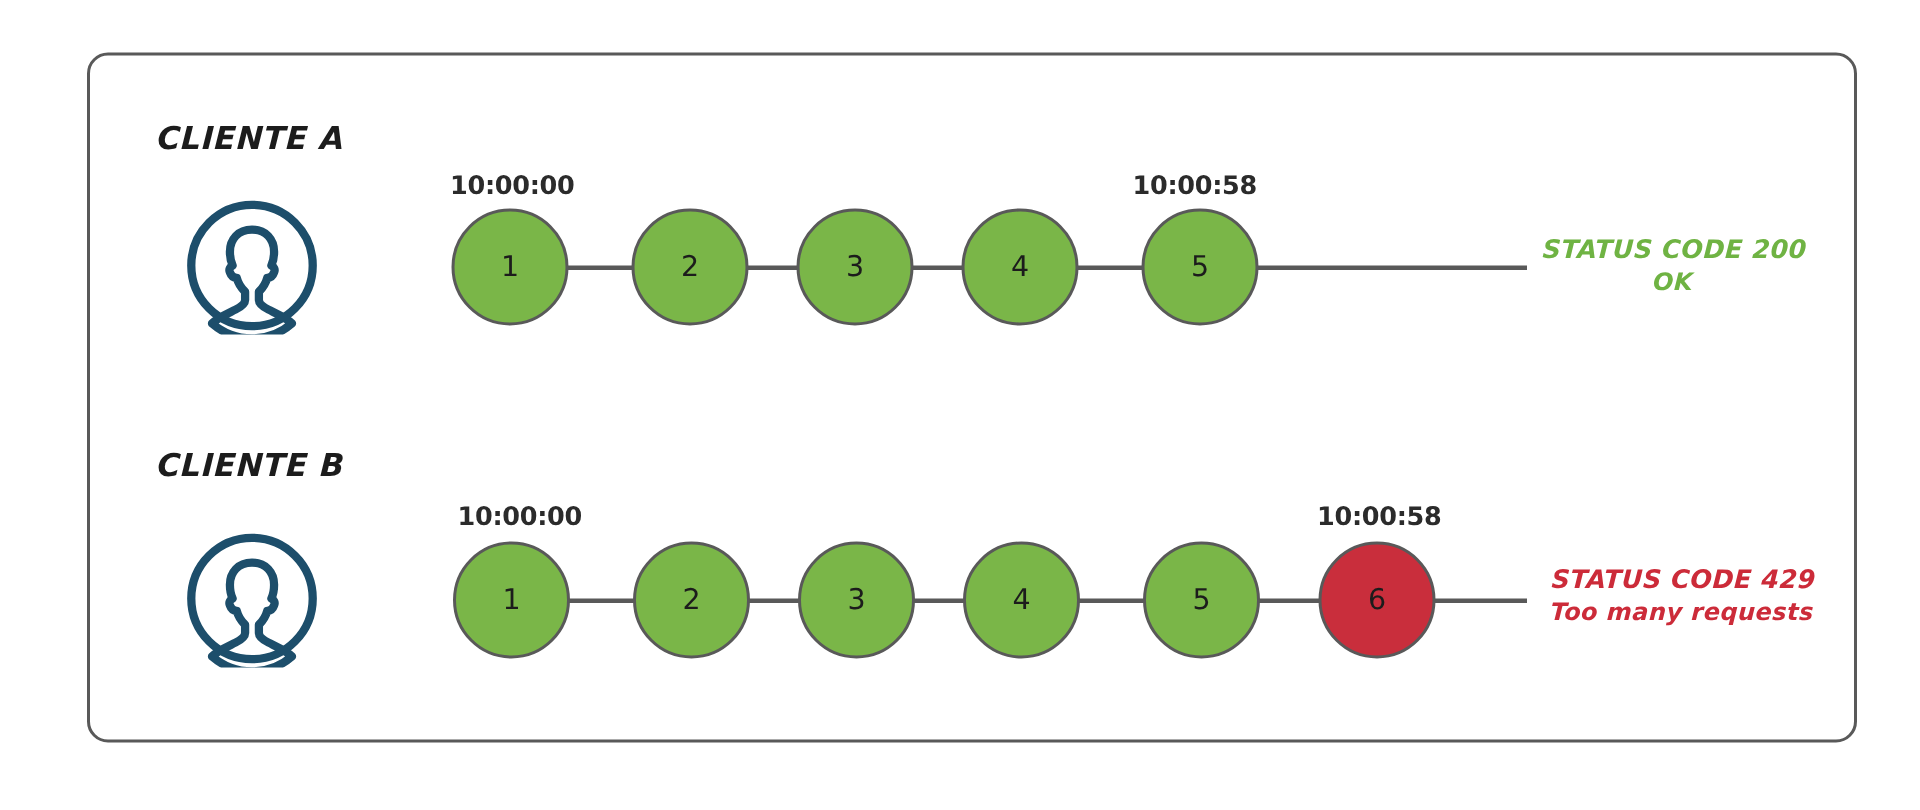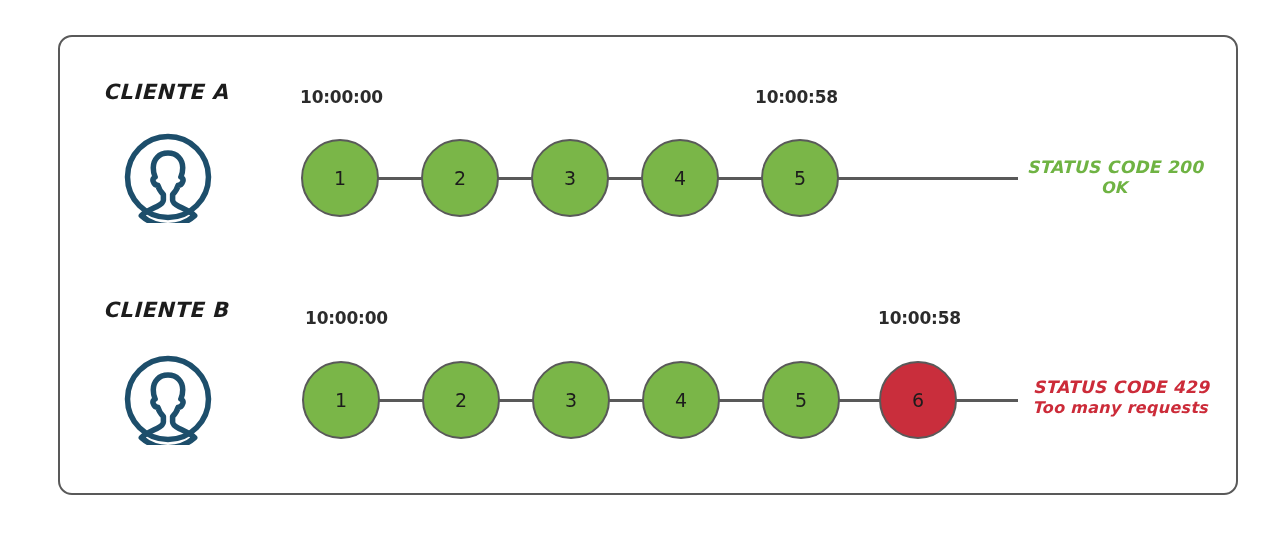--- a/index.html
+++ b/index.html
@@ -61,20 +61,21 @@
 
   
   .timestamp {
     position: absolute;
     font-family: "DejaVu Sans", sans-serif;
     font-size: 17px;
     font-weight: 700;
     color: #2b2b2b;
     white-space: nowrap;
     letter-spacing: -0.2px;
+    margin-top: 27px;
   }
 
   
   .chain-line {
     position: absolute;
     height: 3px;
     background: #595959;
     z-index: 1;
   }
 

